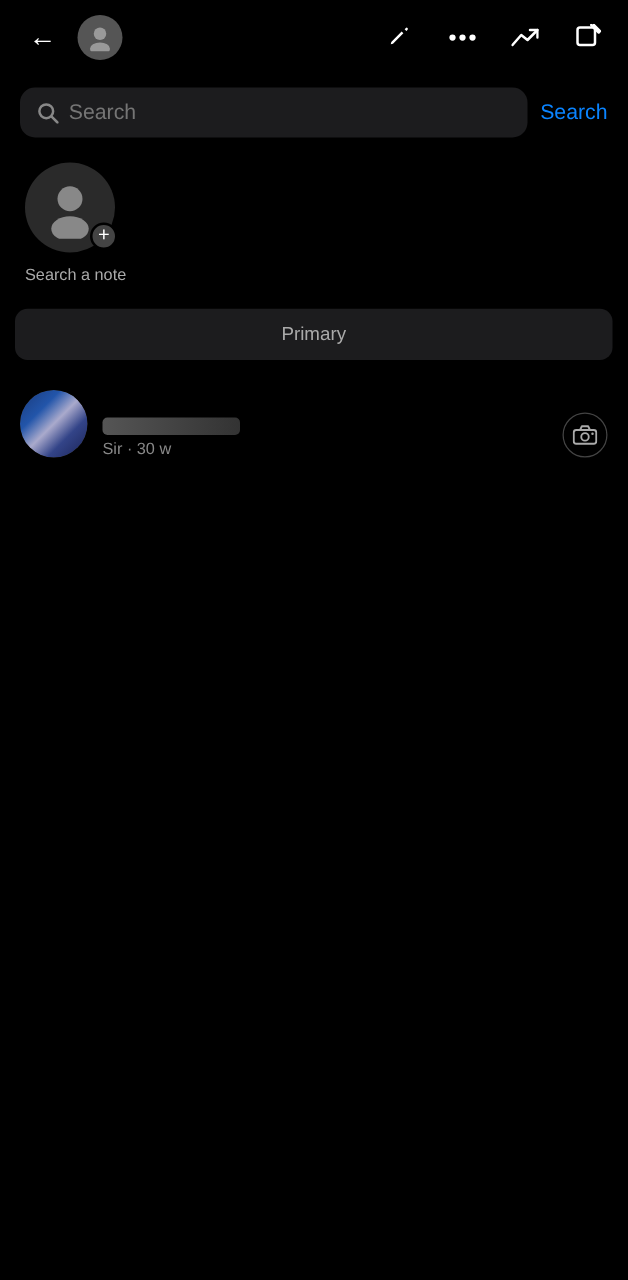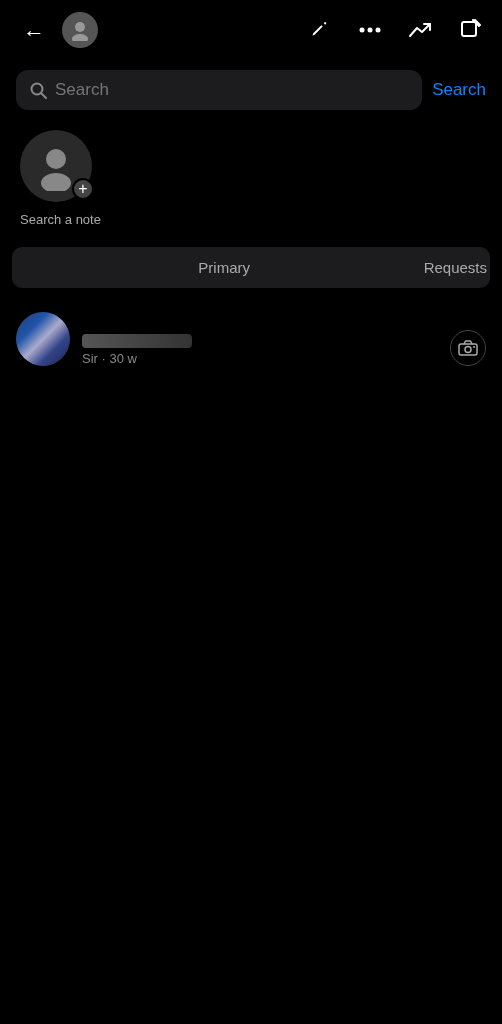--- a/index.html
+++ b/index.html
@@ -171,21 +171,21 @@
       align-items: center;
       margin: 6px 12px 14px;
       background: #1c1c1e;
       border-radius: 10px;
       padding: 3px;
       gap: 2px;
     }
 
     .tab-item {
       flex: 1;
-      text-align: right;
+      text-align: center;
       padding: 9px 0;
       border-radius: 8px;
       font-size: 15px;
       font-weight: 500;
       cursor: pointer;
       color: #aaa;
     }
 
     .tab-item.active {
       background: #ffffff;
@@ -346,21 +346,20 @@
         <ellipse cx="25" cy="42" rx="15" ry="10" fill="#888"></ellipse>
       </svg>
     </div>
     <div class="plus-badge">+</div>
   </div>
   <span class="leave-note-label">Search a note</span>
 </div>
 
 <div class="tabs-container">
   <div class="tab-item">Primary</div>
-  <div class="tab-item">Requests</div>
 </div>
 
 <div class="message-list">
   <div class="message-item">
     <div class="msg-avatar">
       <div class="msg-avatar-img"></div>
     </div>
     <div class="msg-content">
       <div class="msg-name"></div>
       <div class="msg-preview">Sir · 30 w</div>

